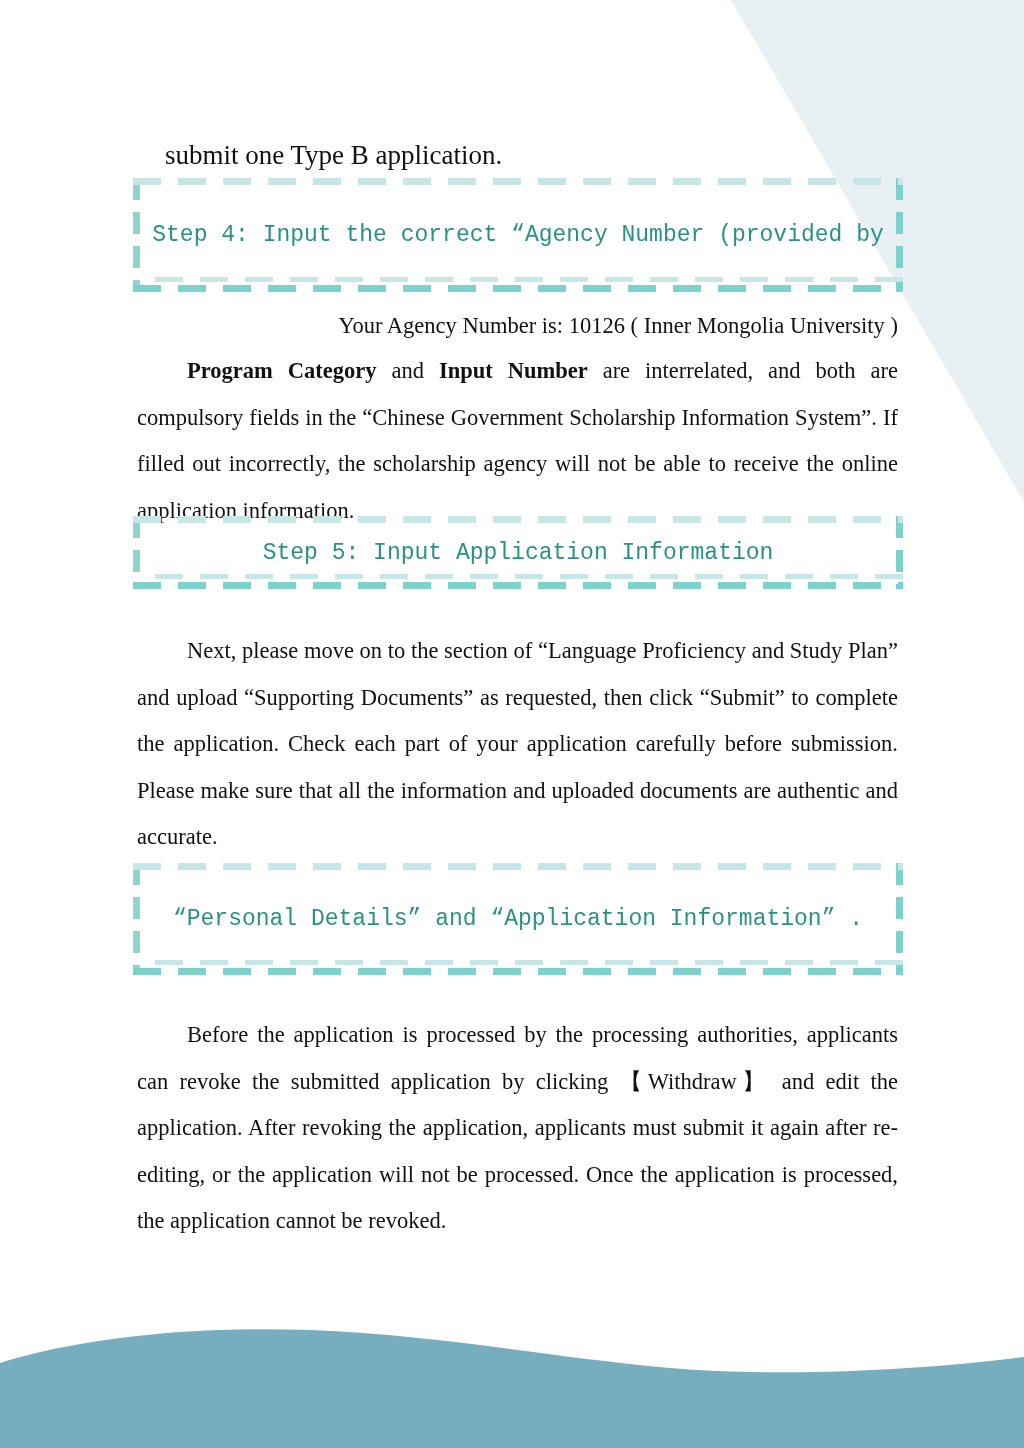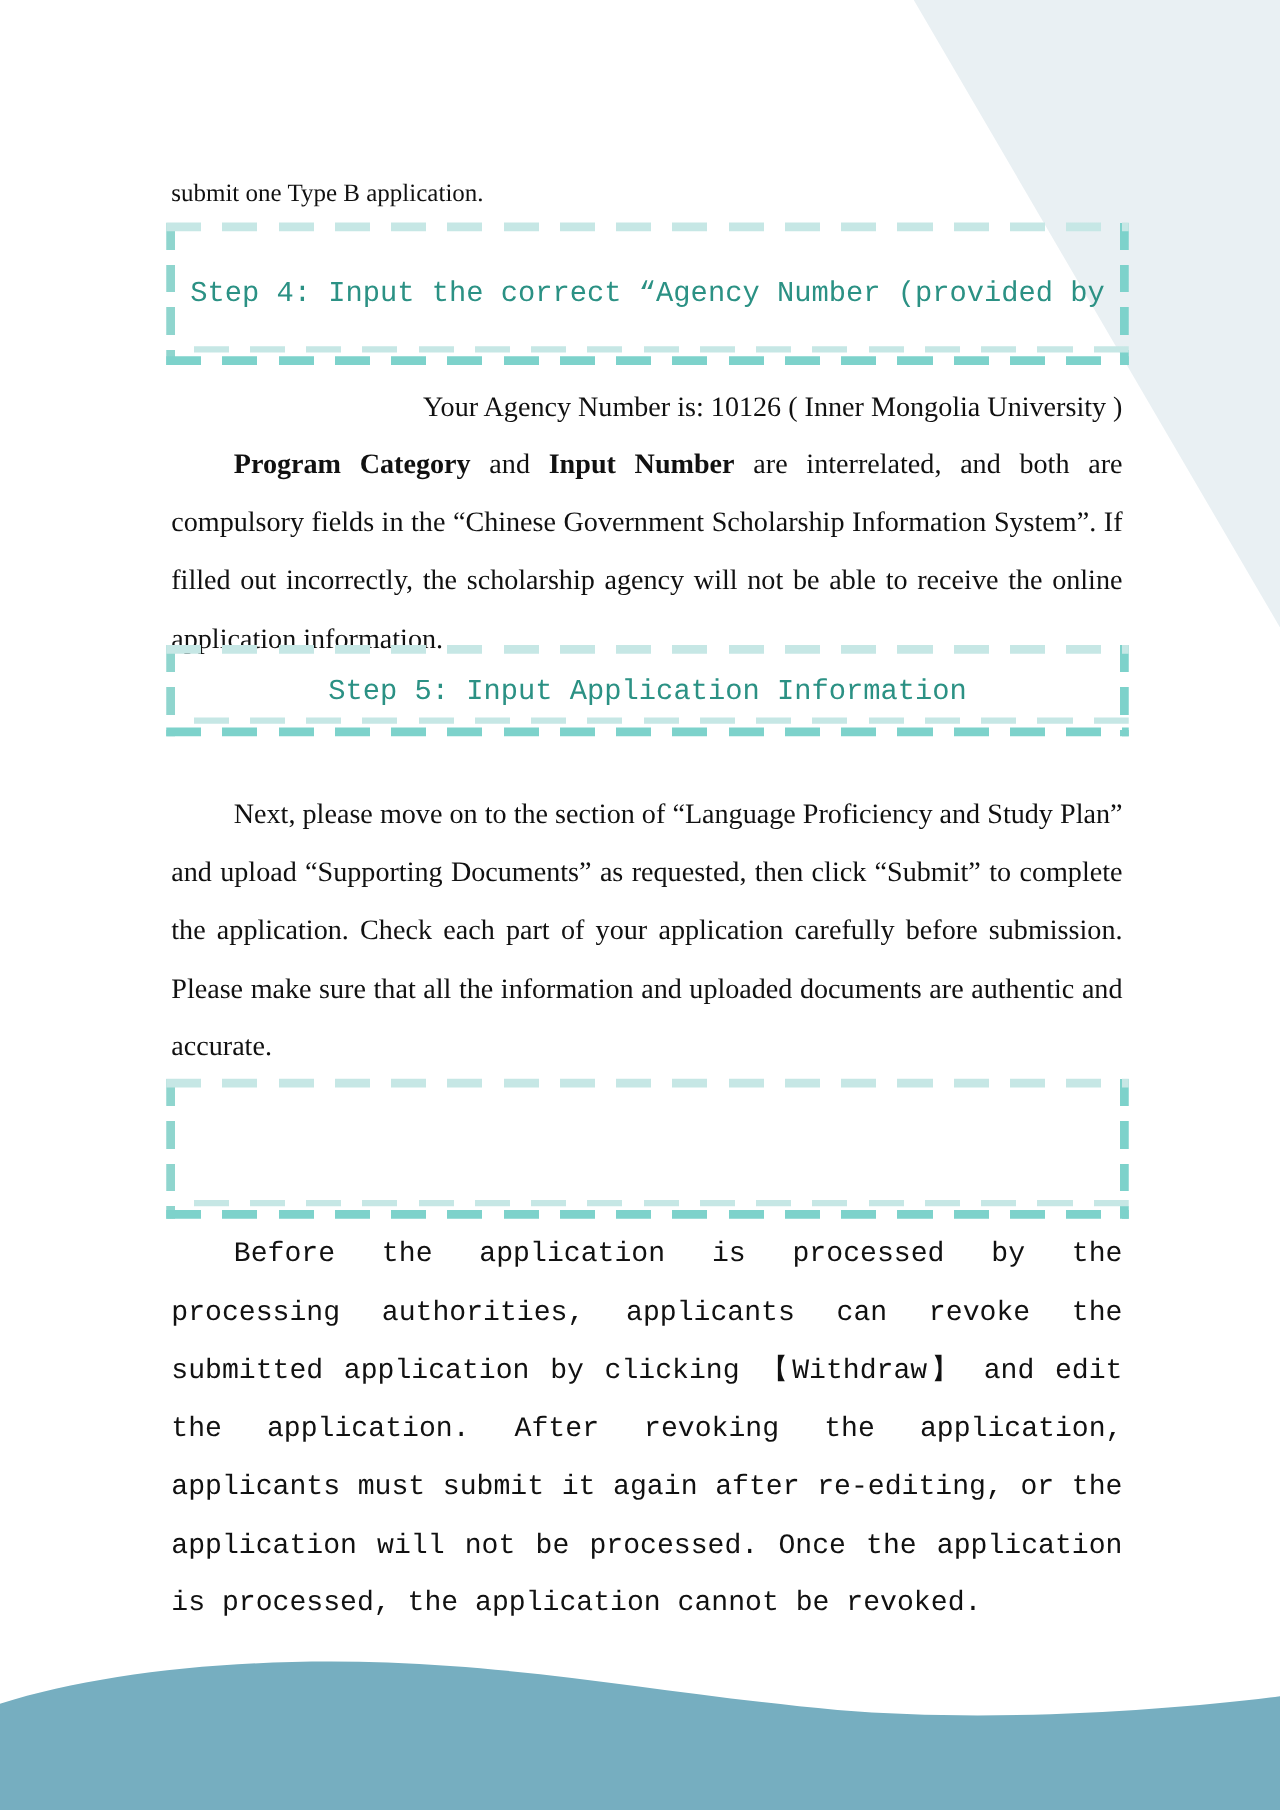--- a/index.html
+++ b/index.html
@@ -25,35 +25,36 @@
   .decor svg { display: block; }
   #corner-decor { top: 0; right: 0; }
   #corner-decor polygon { fill: var(--corner-fill); }
   #wave-decor { left: 0; bottom: 0; }
   #wave-decor path { fill: var(--wave-fill); }
 
   .block { position: absolute; z-index: 1; left: 137px; width: 761px; }
 
   .intro-line {
     top: 140px;
-    font-size: 20px;
+    font-size: 27px;
     line-height: 30px;
+    margin-left: 28px;
   }
 
   .para {
     font-size: 22.5px;
     line-height: 46.5px;
     text-align: justify;
     text-indent: 50px;
   }
   .para b { font-weight: bold; }
   #para-agency { top: 303px; text-align: right; }
   #para-program { top: 348px; }
   #para-application { top: 628px; }
-  #para-withdraw { top: 980px; font-family: Liberation Mono, monospace; }
+  #para-withdraw { top: 1012px; }
 
   .step-box {
     left: 133px;
     width: 770px;
     display: flex;
     flex-direction: column;
     justify-content: center;
     align-items: center;
     text-align: center;
     font-family: "Liberation Mono", "DejaVu Sans Mono", monospace;
@@ -107,15 +108,16 @@
 
 <div class="block para" id="para-program"><b>Program Category</b><span> and </span><b>Input Number</b><span> are interrelated, and both are compulsory fields in the “Chinese Government Scholarship Information System”. If filled out incorrectly, the scholarship agency will not be able to receive the online application information.</span></div>
 
 <div class="block step-box" id="step5-box">
   <div class="step-line">Step 5: Input Application Information</div>
 </div>
 
 <div class="block para" id="para-application">Next, please move on to the section of “Language Proficiency and Study Plan” and upload “Supporting Documents” as requested, then click “Submit” to complete the application. Check each part of your application carefully before submission. Please make sure that all the information and uploaded documents are authentic and accurate.</div>
 
 <div class="block step-box" id="step6-box">
+  <div class="step-line">“Personal Details” and “Application Information” .</div>
 </div>
 
 <div class="block para" id="para-withdraw">Before the application is processed by the processing authorities, applicants can revoke the submitted application by clicking 【Withdraw】 and edit the application. After revoking the application, applicants must submit it again after re-editing, or the application will not be processed. Once the application is processed, the application cannot be revoked.</div>
 
 </body></html>

